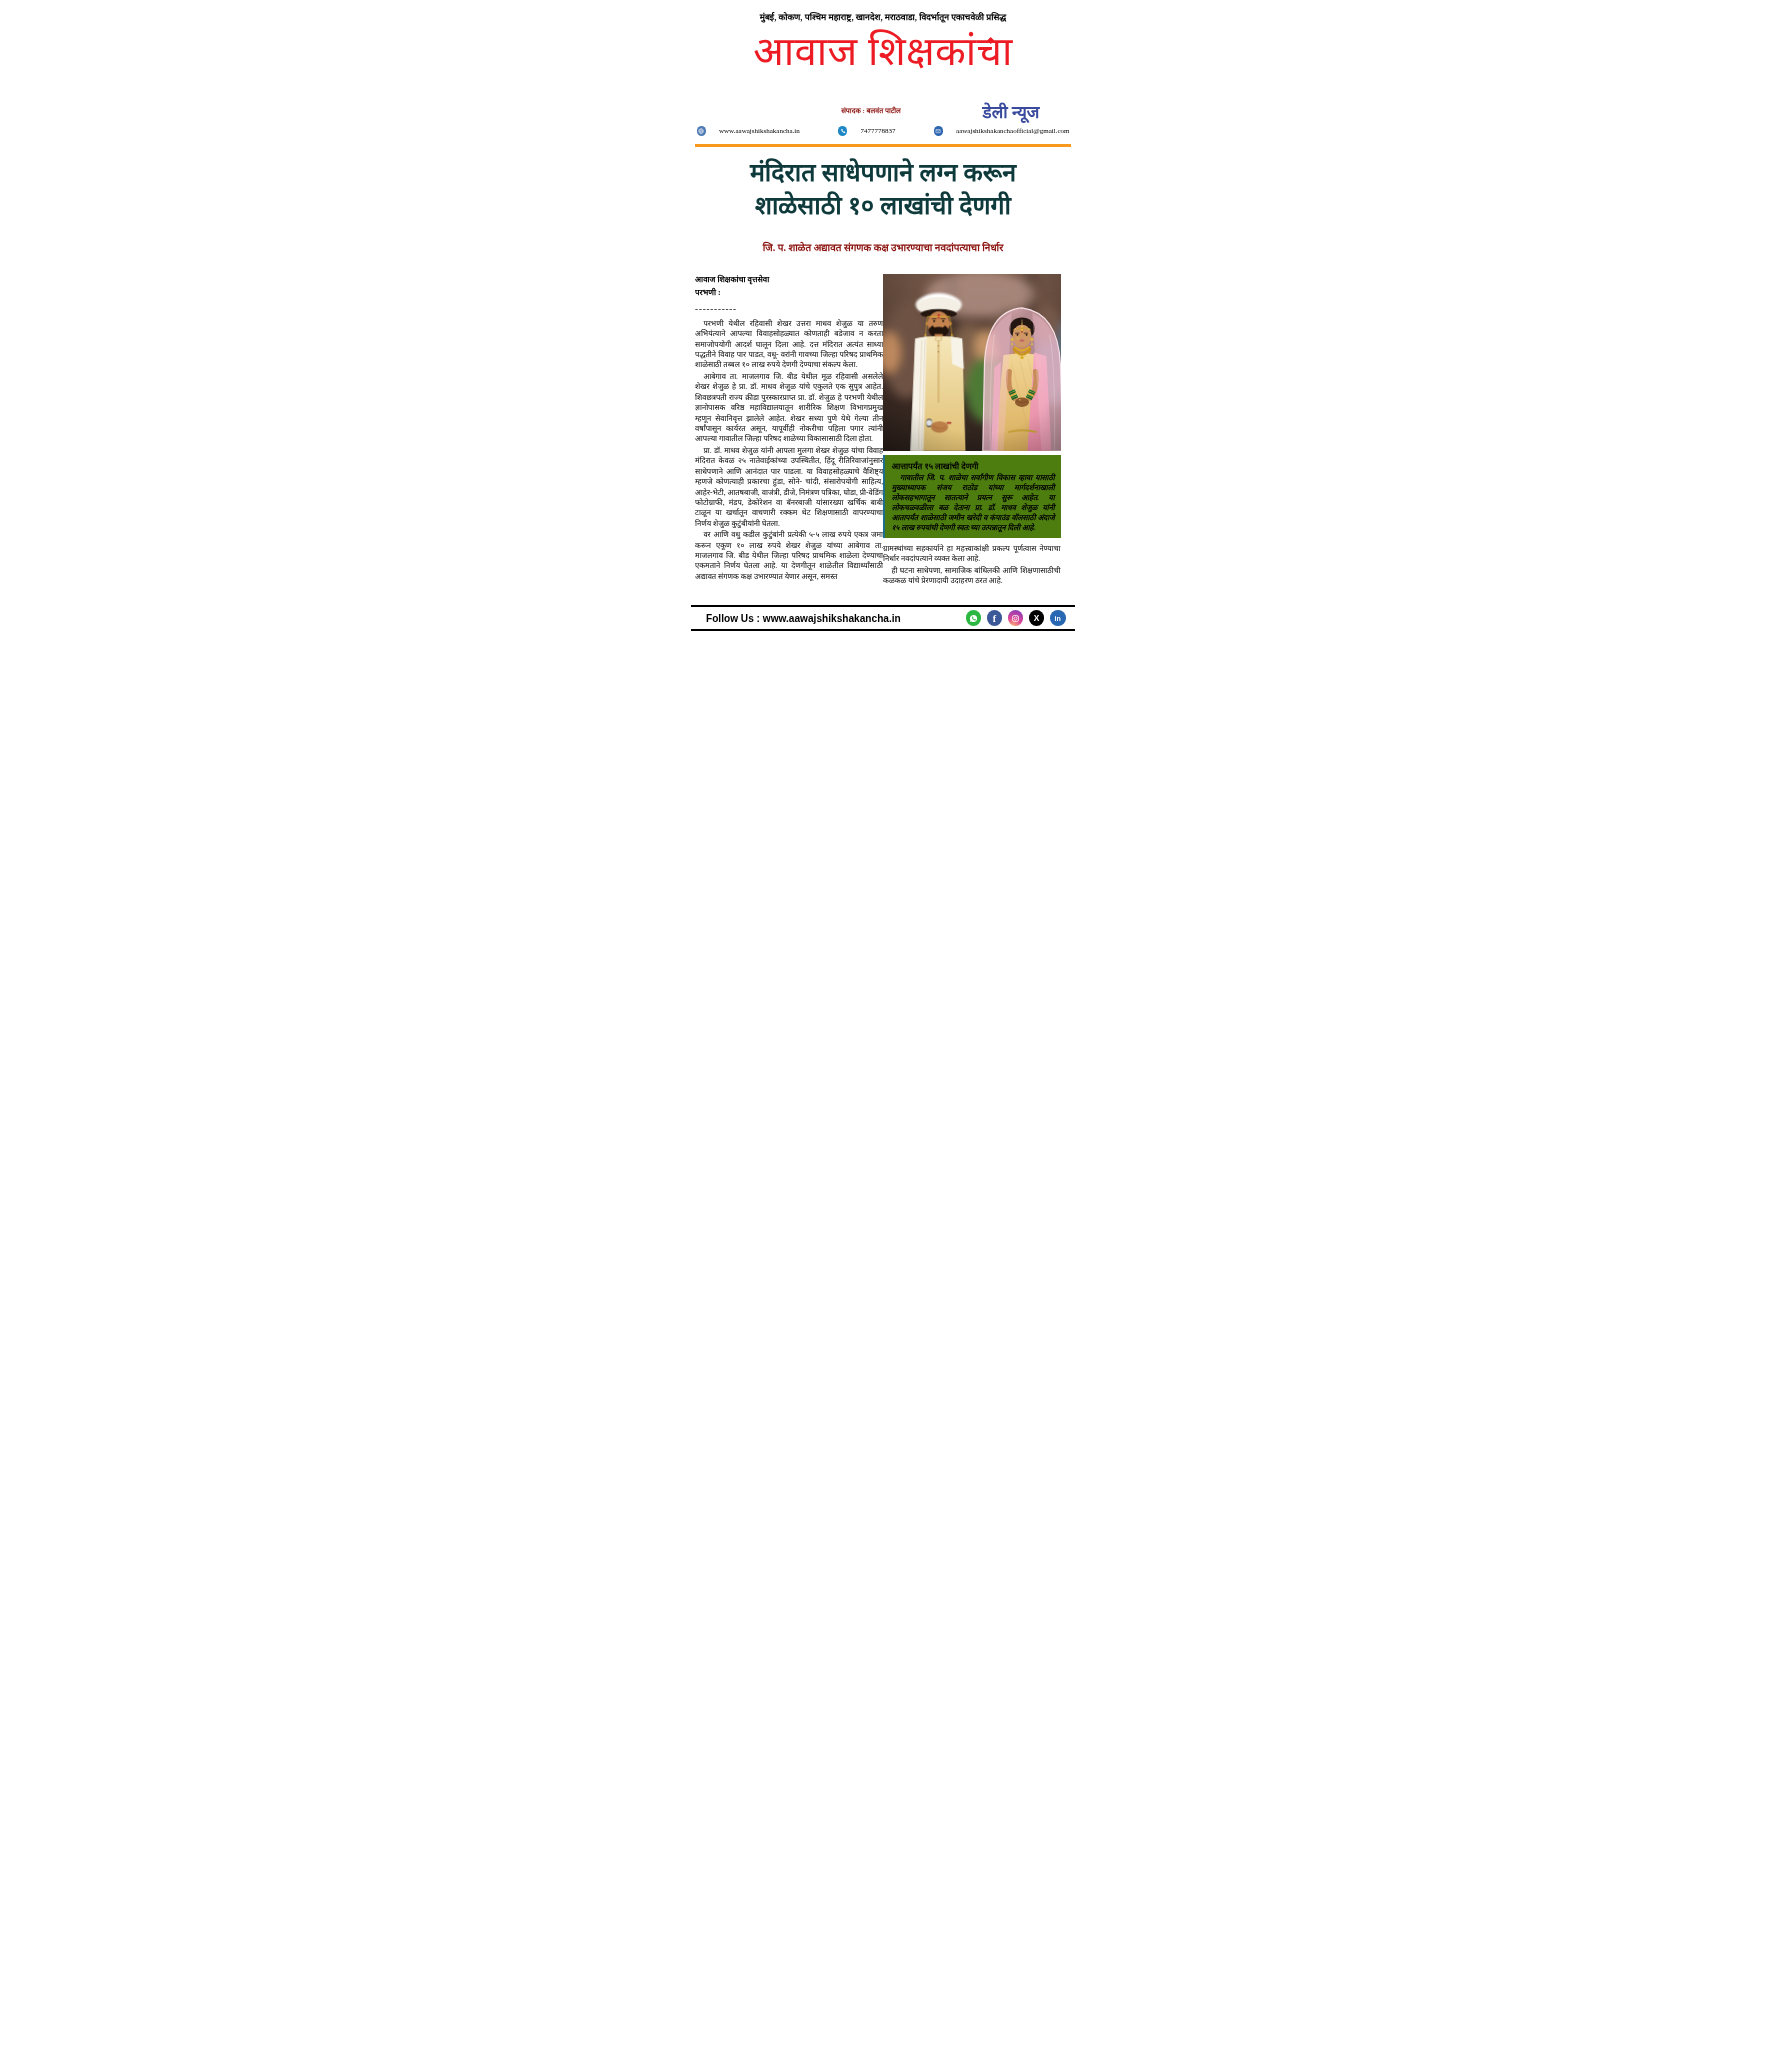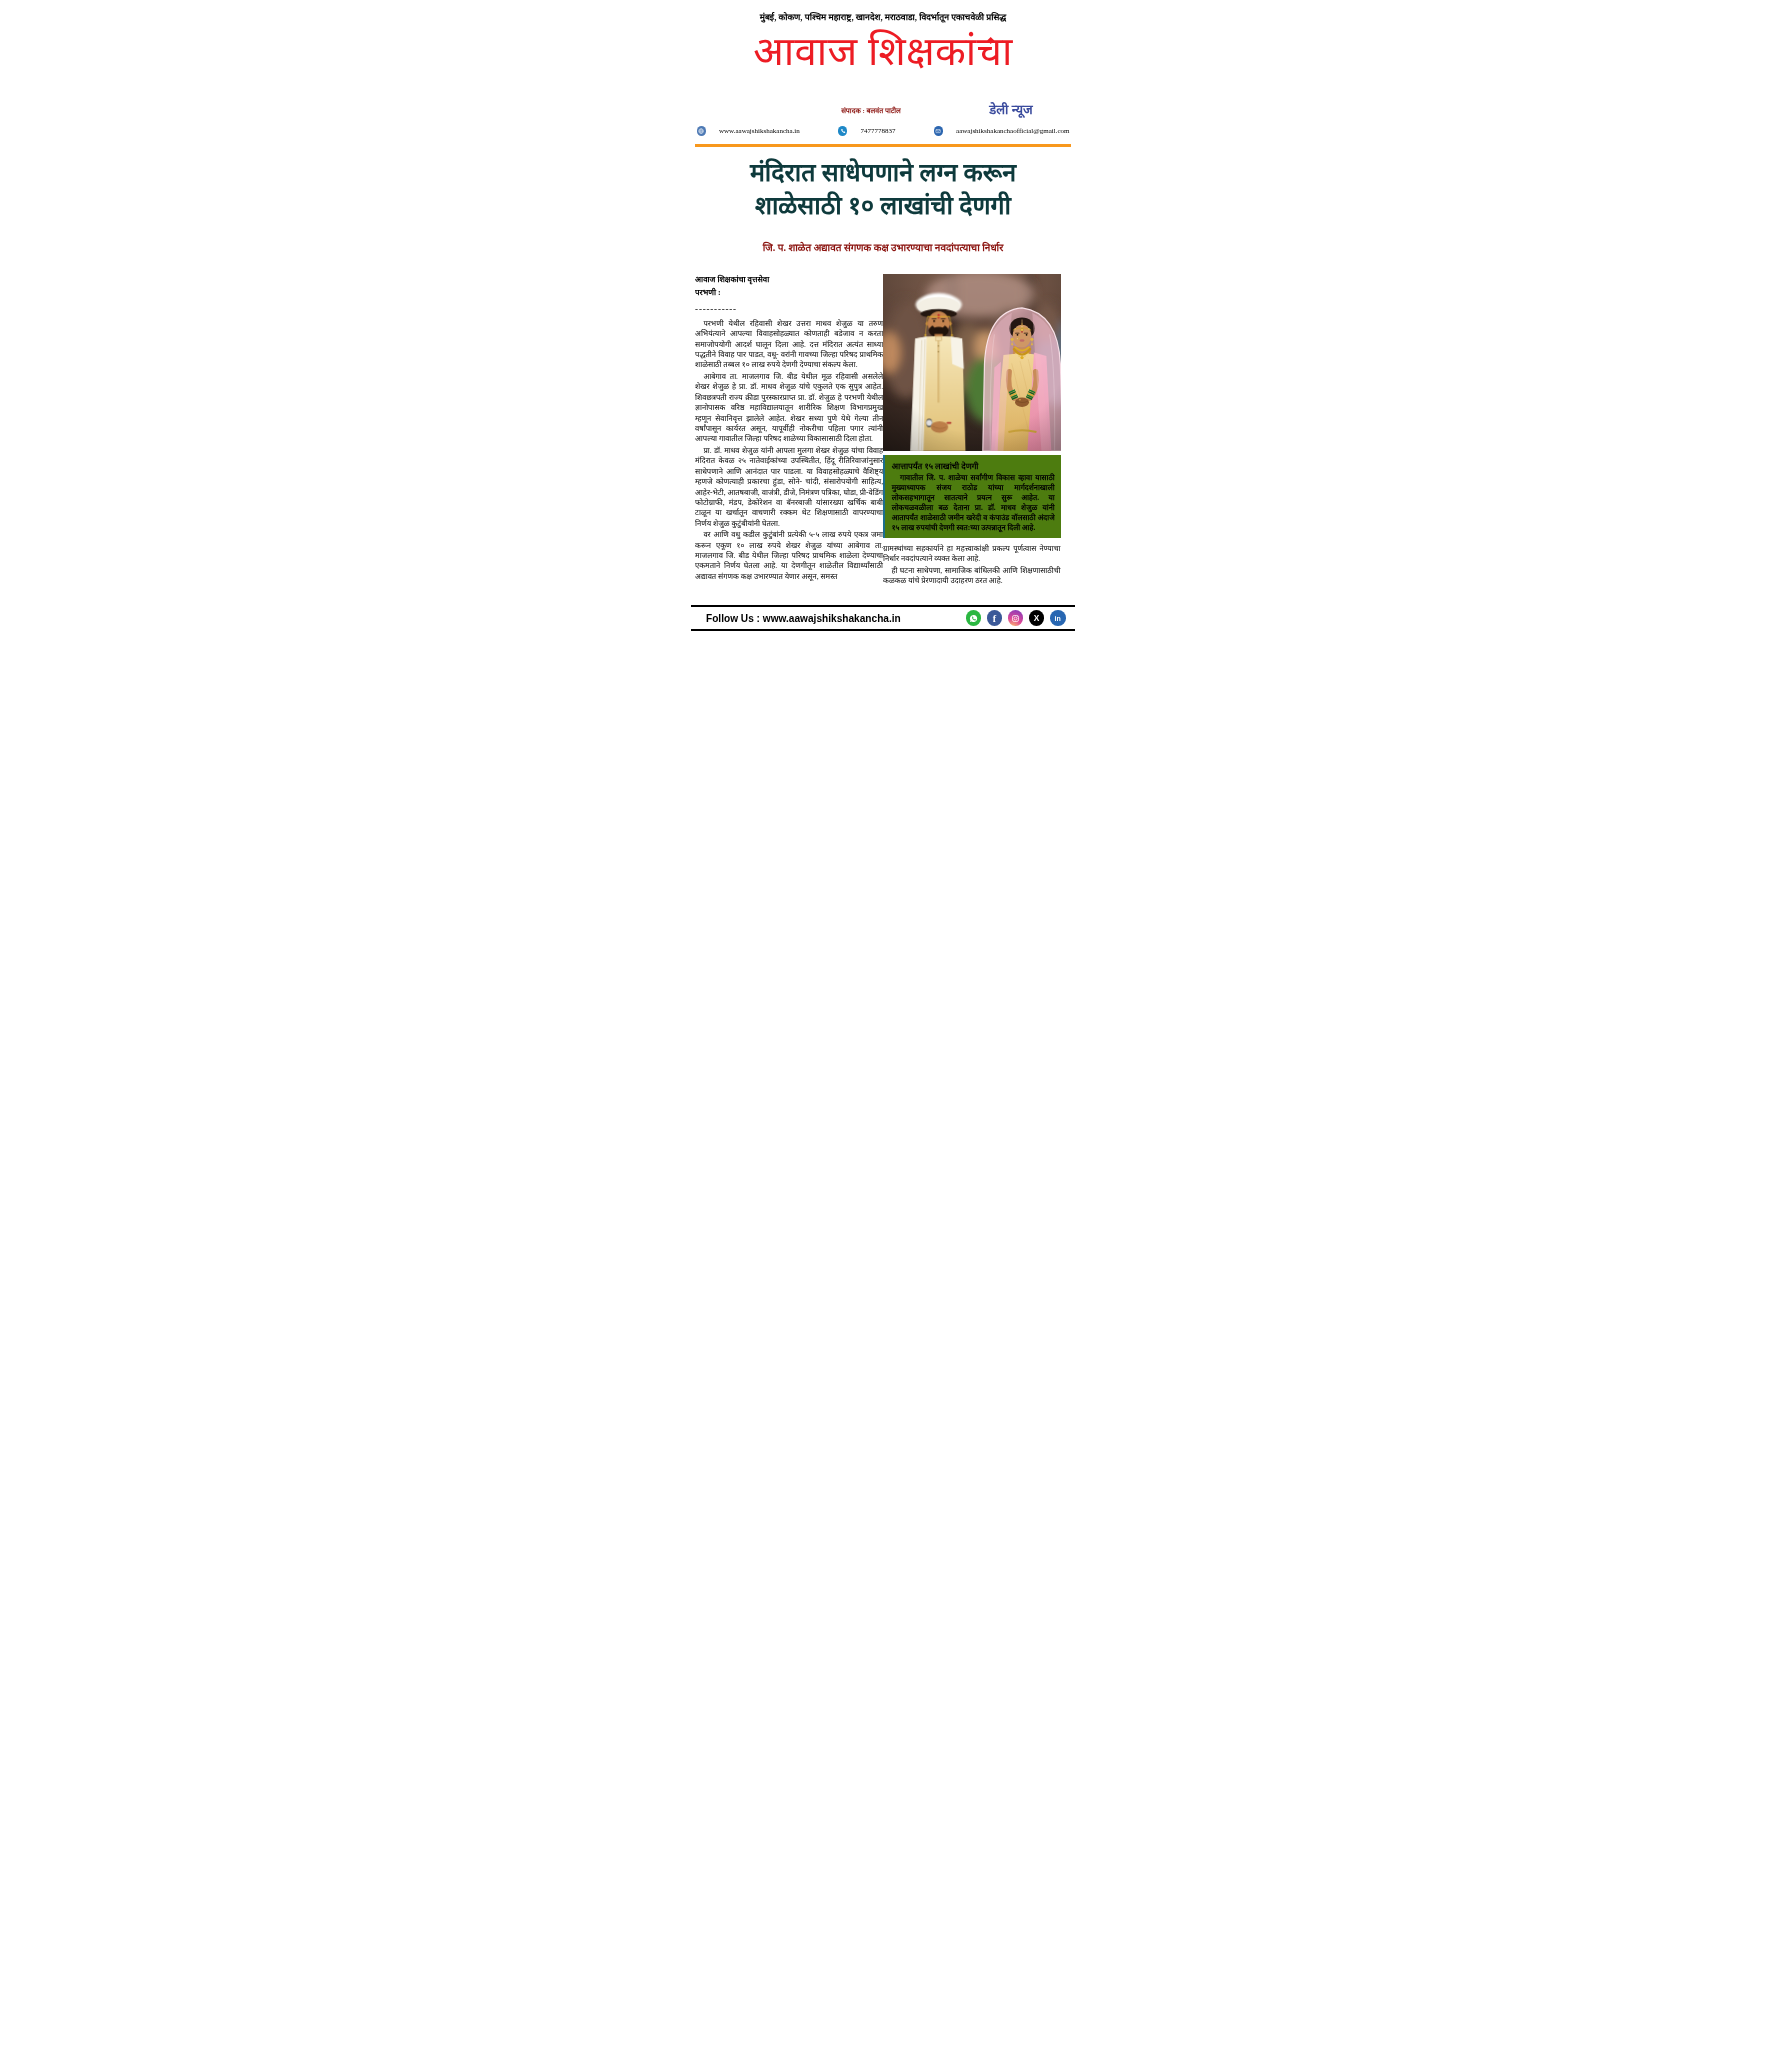--- a/index.html
+++ b/index.html
@@ -22,21 +22,21 @@
   .diamond{
     position:absolute; left:311px; top:38px; width:5.4px; height:5.4px;
     background:#ED1C24; transform:rotate(45deg);
   }
   .editor-line{
     position:absolute; top:106px; left:79px; width:231px;
     text-align:center; font-weight:bold; font-size:7px; color:#8C1511;
   }
   .edition-label{
     position:absolute; top:100px; left:281px; width:107px;
-    text-align:center; font-weight:bold; font-size:13px; color:#3A4B9D;
+    text-align:center; font-weight:bold; font-size:17px; color:#3A4B9D;
   }
   .contact-row{
     position:absolute; top:126px; left:20px; right:20px;
     display:flex; justify-content:space-between; align-items:center;
     font-size:7px; color:#000;
   }
   .contact-item{ display:flex; align-items:center; gap:13px; cursor:pointer; }
   .cicon{
     width:9.5px; height:9.5px; border-radius:50%;
     display:inline-flex; align-items:center; justify-content:center; flex:0 0 auto;
@@ -79,21 +79,21 @@
   
   .photo{ width:191px; height:177px; overflow:hidden; }
   .photo svg{ width:100%; height:100%; display:block; }
   
   .infobox{
     margin-top:3.7px; background:#4d7c0f; border-left:2.9px solid #1C6F8E;
     padding:5px 5.8px 5px 6.6px;
   }
   .infobox-title{ font-weight:bold; font-size:8.3px; color:#000; margin-bottom:2.1px; }
   .infobox-body{
-    font-weight:bold; font-size:7.4px; line-height:1.36;
+    font-weight:bold; font-style:italic; font-size:7.4px; line-height:1.36;
     text-align:justify; text-indent:8.3px; color:#000;
   }
   .cont-par{
     font-size:7.6px; line-height:1.37; text-align:justify; color:#000;
     margin-top:4.1px;
   }
   .cont-par.flush{ text-indent:0; margin-top:5.8px; }
   .cont-par.indent{ text-indent:8.3px; margin-top:0.8px; }
   
   .footer-rule{ position:absolute; left:14.5px; right:14.5px; height:1.7px; background:#000; }

